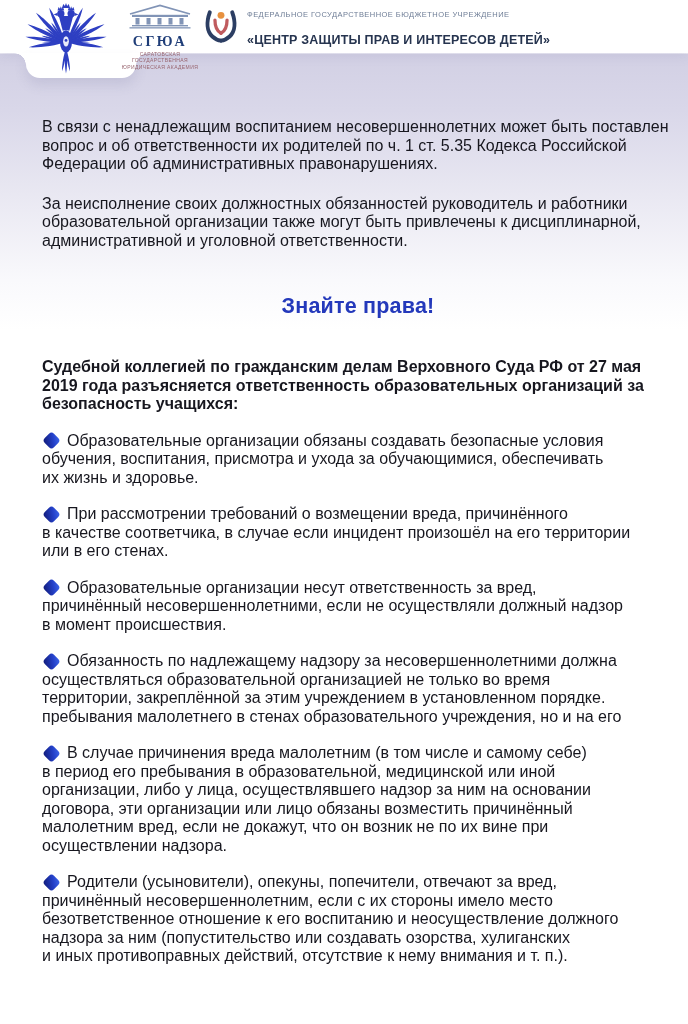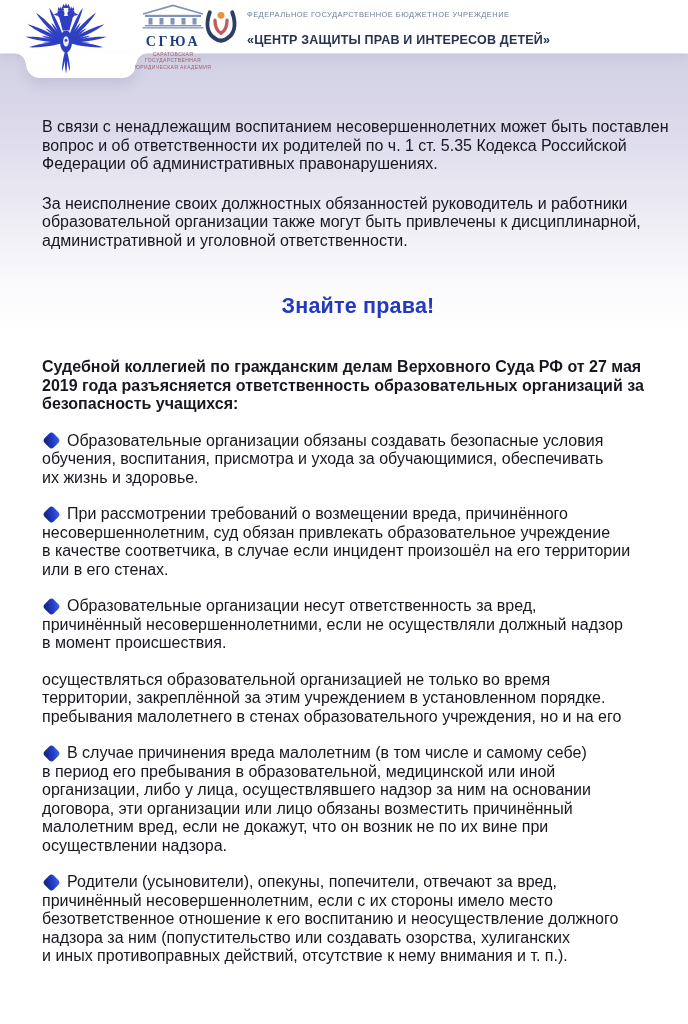--- a/index.html
+++ b/index.html
@@ -20,21 +20,21 @@
   }
   .tab::before {
     content:""; position:absolute; left:-12px; top:0; width:12px; height:12px;
     background:radial-gradient(circle at 0% 100%, rgba(255,255,255,0) 11.5px, #ffffff 12px);
   }
   .tab::after {
     content:""; position:absolute; right:-12px; top:0; width:12px; height:12px;
     background:radial-gradient(circle at 100% 100%, rgba(255,255,255,0) 11.5px, #ffffff 12px);
   }
   .eagle { position:absolute; left:19px; top:3px; z-index:3; }
-  .sgua { position:absolute; left:127px; top:4px; width:92px; z-index:3; text-align:center; }
+  .sgua { position:absolute; left:114px; top:4px; width:92px; z-index:3; text-align:center; }
   .sgua-abbr {
     font-family:"Liberation Serif", serif; font-weight:bold; font-size:14px;
     letter-spacing:2.5px; color:#1f3d78; margin-top:1px;
   }
   .sgua-cap { font-size:5px; line-height:5.5px; color:#98646f; letter-spacing:0.4px; margin-top:2px; }
   .clogo { position:absolute; left:202px; top:7px; z-index:3; display:flex; align-items:center; }
   .clogo-text { margin-left:7px; padding-top:2px; }
   .clogo-l1 { font-size:7.5px; letter-spacing:0.45px; color:#6e7d96; }
   .clogo-l2 { font-size:12.5px; font-weight:bold; letter-spacing:0.2px; color:#26344f; margin-top:14px; }
   
@@ -171,32 +171,32 @@
     </div>
 
     <div class="bullet">
       <span class="ln"><span class="diamond"></span><span>Образовательные организации обязаны создавать безопасные условия</span></span>
       <span class="ln">обучения, воспитания, присмотра и ухода за обучающимися, обеспечивать</span>
       <span class="ln">их жизнь и здоровье.</span>
     </div>
 
     <div class="bullet">
       <span class="ln"><span class="diamond"></span><span>При рассмотрении требований о возмещении вреда, причинённого</span></span>
-      <span class="ln">несовершеннолетним, суд обязан привлекать образовательное учреждение</span>
       <span class="ln">в качестве соответчика, в случае если инцидент произошёл на его территории</span>
       <span class="ln">или в его стенах.</span>
     </div>
 
     <div class="bullet">
       <span class="ln"><span class="diamond"></span><span>Образовательные организации несут ответственность за вред,</span></span>
       <span class="ln">причинённый несовершеннолетними, если не осуществляли должный надзор</span>
       <span class="ln">в момент происшествия.</span>
     </div>
 
     <div class="bullet">
+      <span class="ln"><span class="diamond"></span><span>Обязанность по надлежащему надзору за несовершеннолетними должна</span></span>
       <span class="ln">осуществляться образовательной организацией не только во время</span>
       <span class="ln">территории, закреплённой за этим учреждением в установленном порядке.</span>
       <span class="ln">пребывания малолетнего в стенах образовательного учреждения, но и на его</span>
     </div>
 
     <div class="bullet">
       <span class="ln"><span class="diamond"></span><span>В случае причинения вреда малолетним (в том числе и самому себе)</span></span>
       <span class="ln">в период его пребывания в образовательной, медицинской или иной</span>
       <span class="ln">организации, либо у лица, осуществлявшего надзор за ним на основании</span>
       <span class="ln">договора, эти организации или лицо обязаны возместить причинённый</span>

